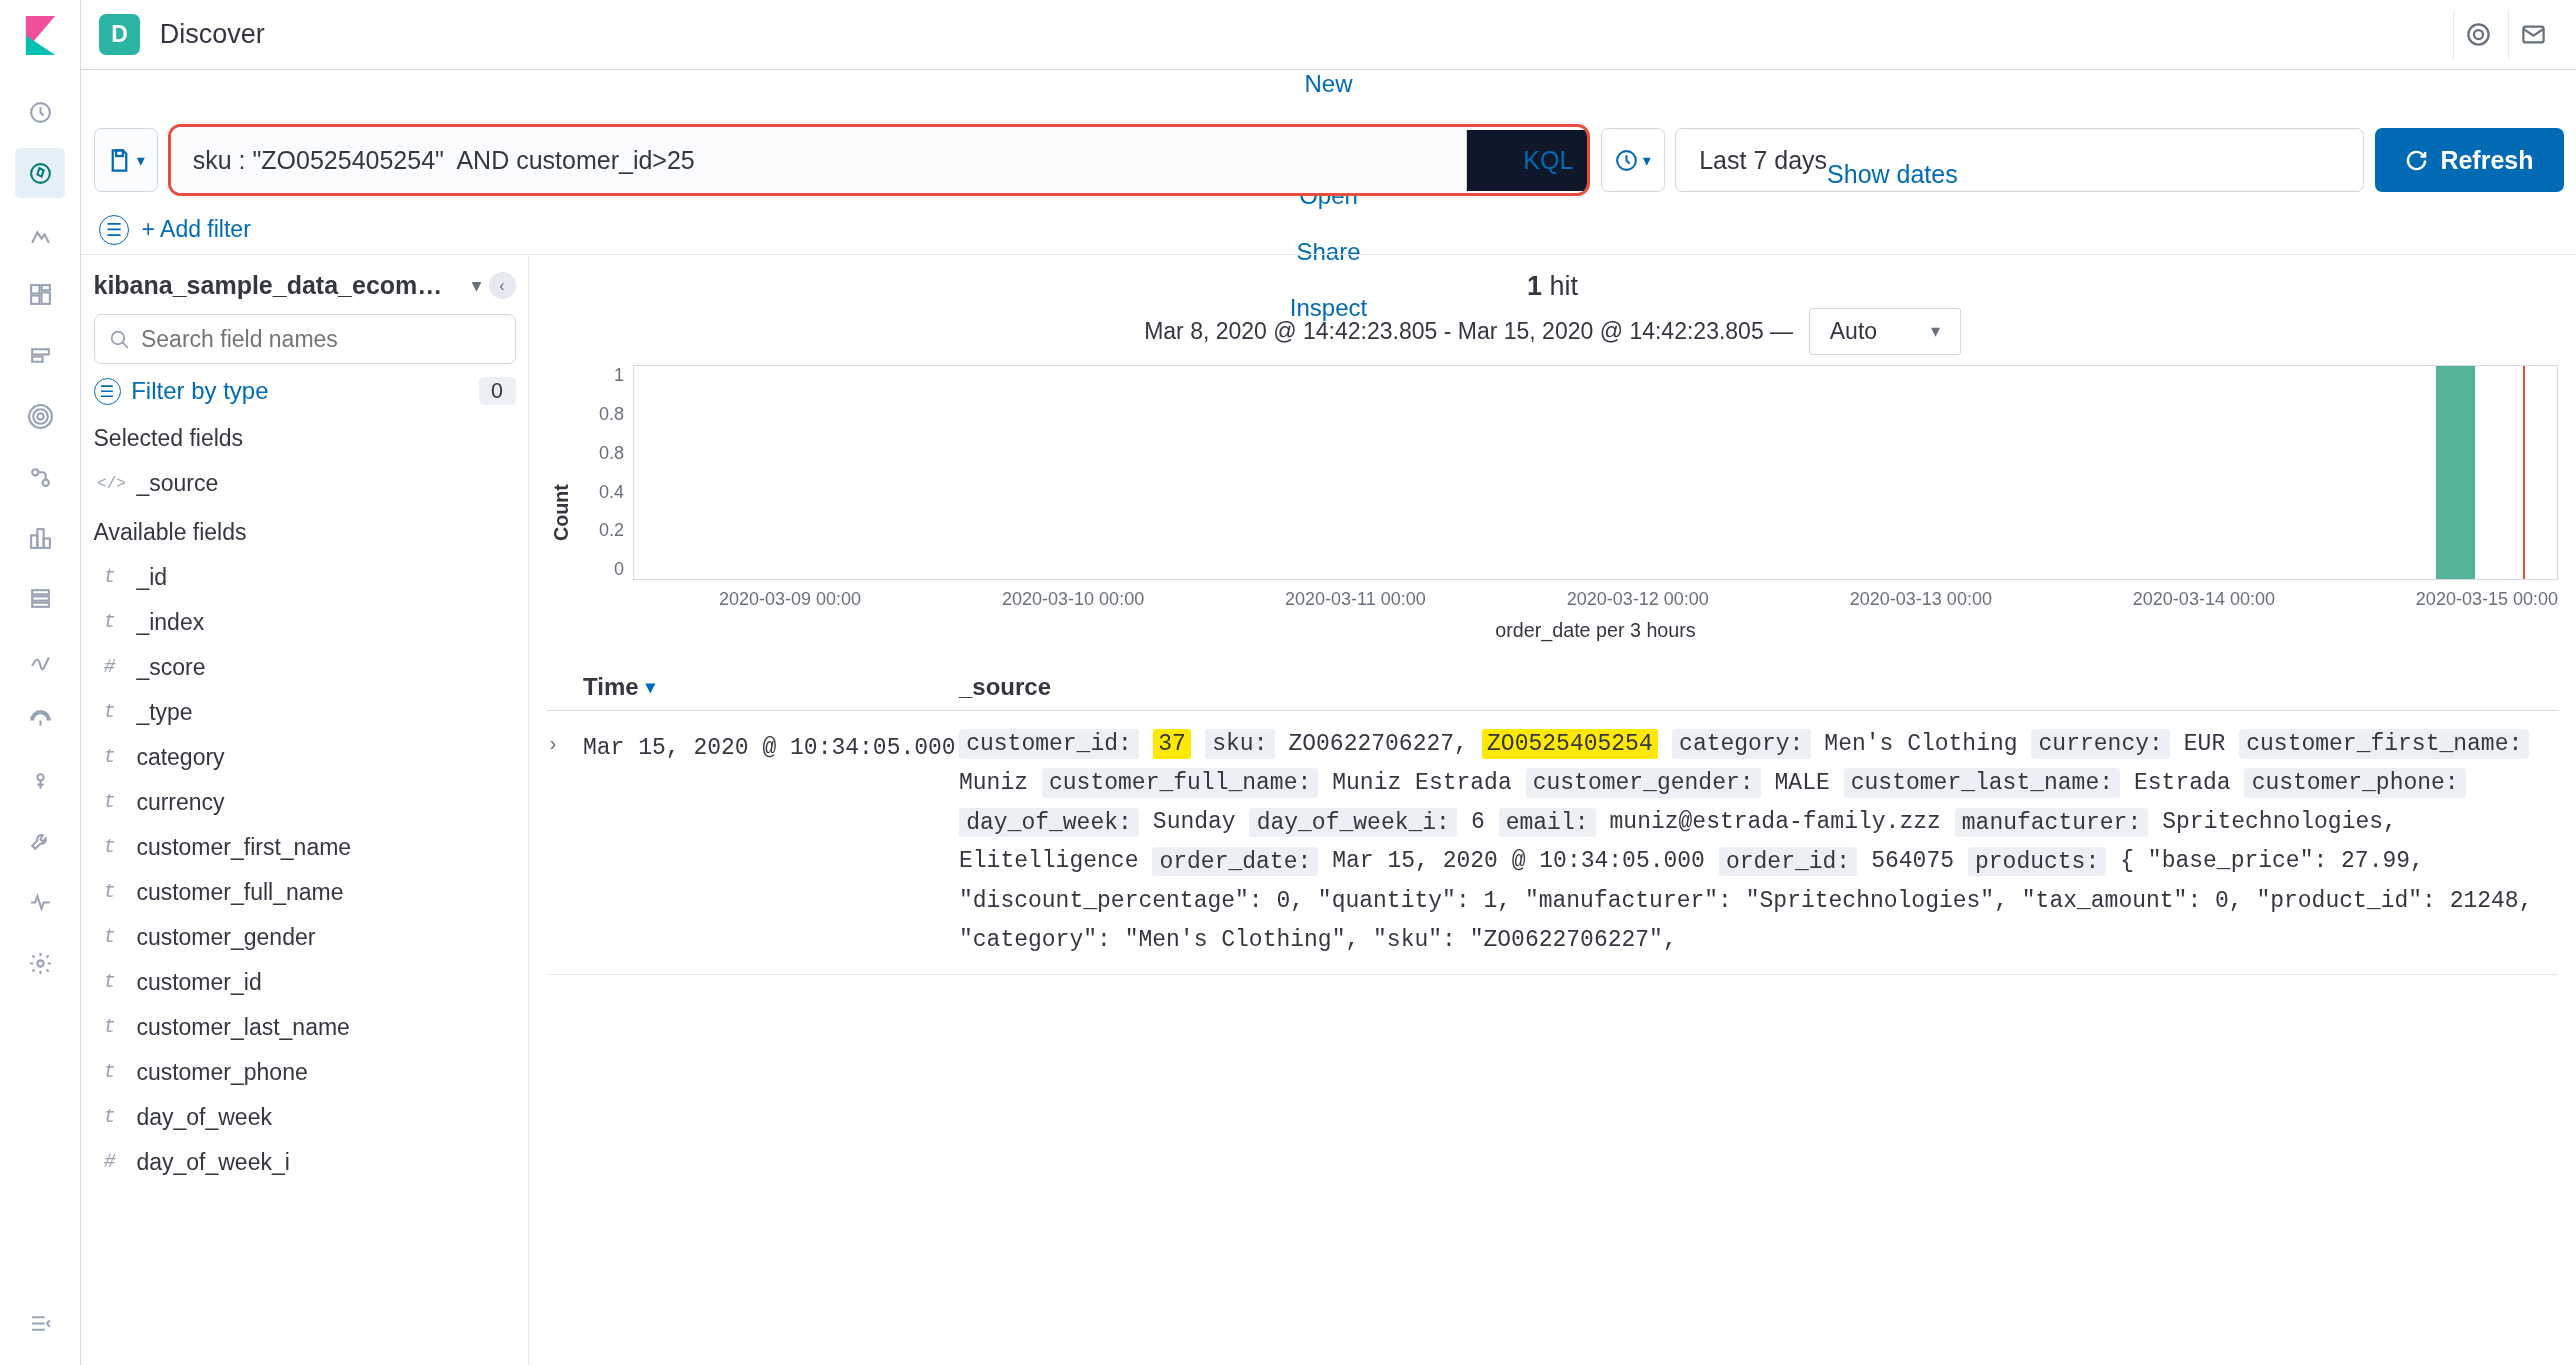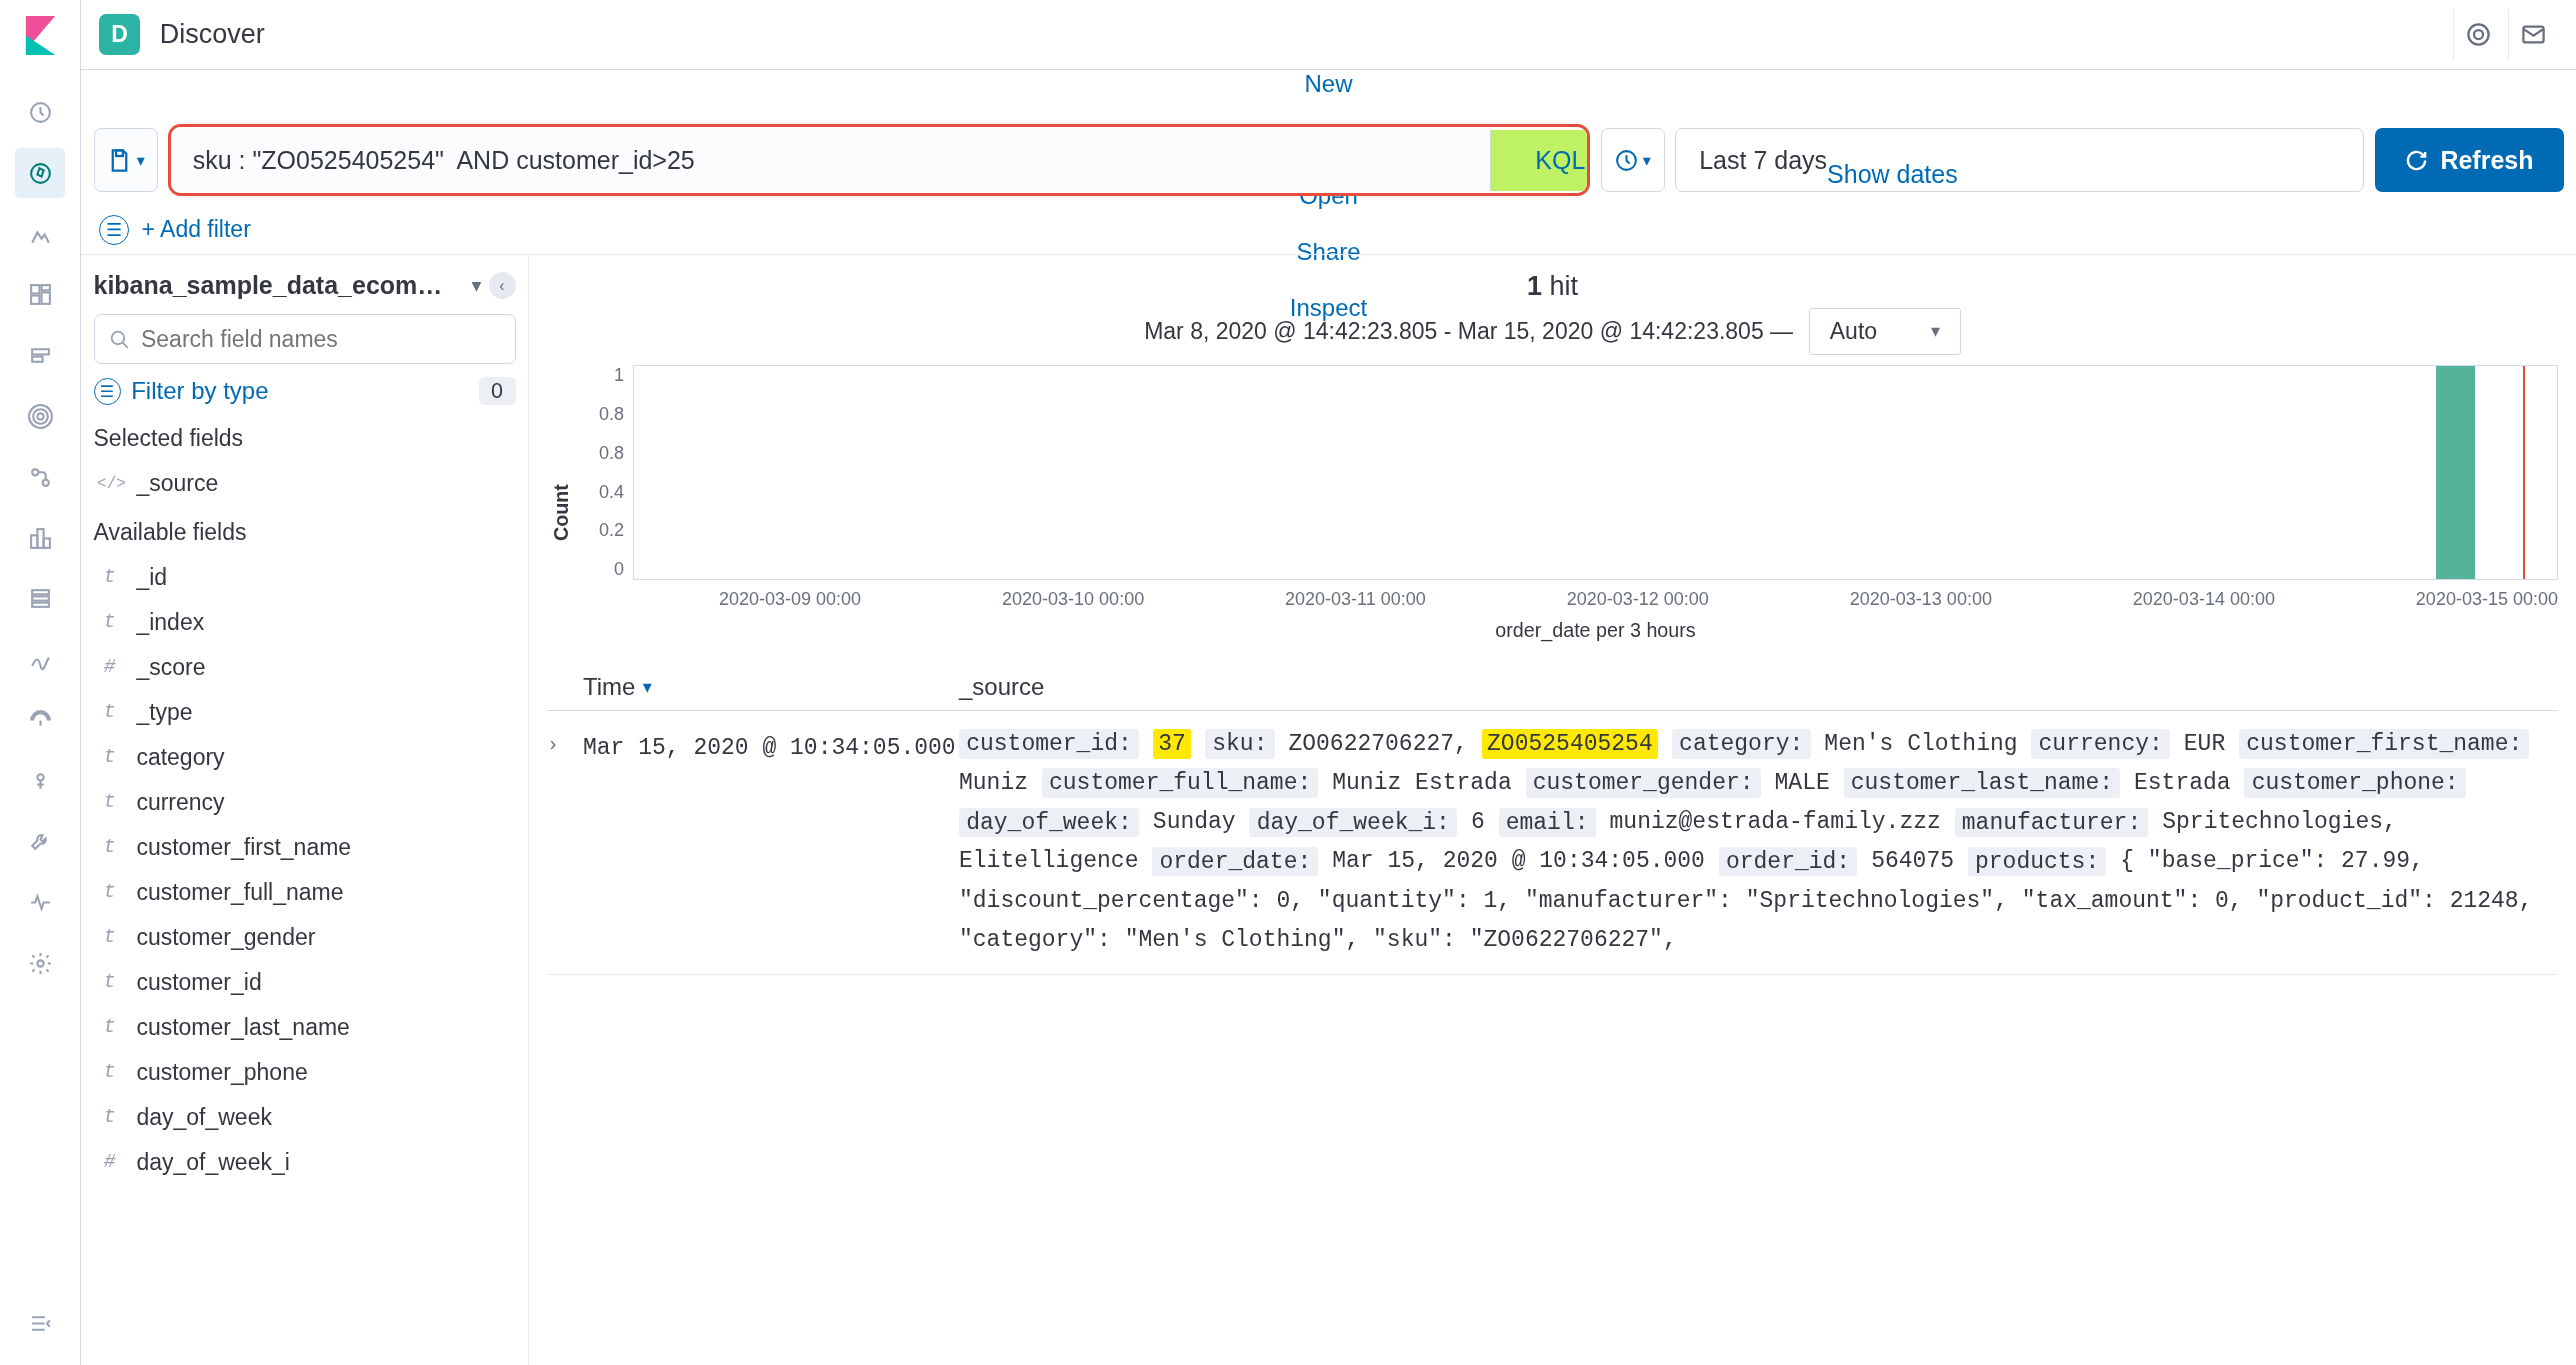--- a/index.html
+++ b/index.html
@@ -22,21 +22,21 @@
 .topbar-right { margin-left: auto; display: flex; gap: 5.4px; }
 .topbar-icon { width: 50px; height: 50px; display: flex; align-items: center; justify-content: center; color: #69707d; border-left: 0.9px solid #e6e9ef; cursor: pointer; }
 
 .menu-row { height: 54px; display: flex; align-items: center; padding: 0 12.5px; gap: 28px; color: #006bb4; font-size: 24px; flex-direction: column; }
 .menu-row span { cursor: pointer; }
 
 .query-row { display: flex; align-items: center; padding: 0 12.5px 9px 12.5px; gap: 10.7px; }
 .saved-btn { width: 64px; height: 64px; border: 0.9px solid #cfd6e0; background: #fbfcfd; border-radius: 7.2px; display: flex; align-items: center; justify-content: center; color: #006bb4; cursor: pointer; }
 .query-wrap { flex: 1; height: 72px; border: 3.6px solid #e74c3c; border-radius: 12.5px; display: flex; align-items: center; overflow: hidden; }
 .query-input { flex: 1; height: 100%; border: none; outline: none; font-size: 25px; padding: 0 21.5px; color: #343741; background: #fbfcfd; }
-.kql-btn { width: 97px; height: 61px; display: flex; align-items: center; justify-content: center; color: #006bb4; font-size: 25px; border-left: 0.9px solid #cfd6e0; cursor: pointer; background:#bef264;padding-left:43px; }
+.kql-btn { width: 121px; height: 61px; display: flex; align-items: center; justify-content: center; color: #006bb4; font-size: 25px; border-left: 0.9px solid #cfd6e0; cursor: pointer; background:#0f172a;padding-left:43px; }
 .time-btn { width: 64px; height: 64px; border: 0.9px solid #cfd6e0; border-radius: 7.2px; display: flex; align-items: center; justify-content: center; color: #006bb4; cursor: pointer; }
 .date-range { width: 689px; height: 64px; border: 0.9px solid #cfd6e0; border-radius: 7.2px; display: flex; align-items: center; padding: 4px 23px; font-size: 25px; color: #343741; justify-content: flex-start; }
 .show-dates { color: #006bb4; cursor: pointer; margin-top: 28px; }
 .refresh-btn { height: 64px; background: #006bb4; color: #fff; border: none; border-radius: 7.2px; padding: 0 30px; font-size: 25px; font-weight: 600; display: flex; align-items: center; gap: 12.5px; cursor: pointer; }
 
 .filter-row { height: 50px; display: flex; align-items: center; padding: 0 18px; gap: 12.5px; color: #006bb4; font-size: 23px; border-bottom: 0.9px solid #e6e9ef; }
 .filter-toggle { width: 30px; height: 30px; border: 1.8px solid #006bb4; border-radius: 50%; display: flex; align-items: center; justify-content: center; font-size: 18px; color: #006bb4; cursor: pointer; }
 
 .body { flex: 1; display: flex; overflow: hidden; }
 .sidebar { width: 448px; border-right: 0.9px solid #e6e9ef; padding: 16px 12.5px; overflow-y: auto; }
@@ -64,21 +64,21 @@
 .y-label { writing-mode: vertical-rl; transform: rotate(180deg); font-size: 19.7px; color: #343741; display:flex; align-items:center; justify-content:center; width: 29px; font-weight:600;}
 .chart-grid { flex: 1; }
 .chart-ticks { display: flex; flex-direction: column; justify-content: space-between; height: 215px; font-size: 18px; color: #69707d; text-align: right; padding-right: 9px; width: 57px; }
 .chart-top { display: flex; }
 .plot-area { flex: 1; border: 0.9px solid #d3dae6; height: 215px; position: relative; background: #fff; }
 .bar { position: absolute; background: #54b399; width: 39px; right: 82px; bottom: 0; height: 100%; }
 .marker { position: absolute; right: 32px; top: 0; bottom: 0; width: 1.8px; background: #e74c3c; }
 .x-ticks { display: flex; justify-content: space-between; font-size: 18px; color: #69707d; padding: 9px 0 0 86px; }
 .x-label { text-align: center; font-size: 19.7px; font-weight: 400; color: #343741; padding: 9px 0 18px 0; }
 
-.tbl-head { display: flex; border-bottom: 1.8px solid #d3dae6; padding: 9px 0; font-weight: 400; font-size: 24px; align-items: flex-end; }
+.tbl-head { display: flex; border-bottom: 1.8px solid #d3dae6; padding: 9px 0; font-weight: 700; font-size: 24px; align-items: flex-end; }
 .col-exp { width: 36px; }
 .col-time { width: 376px; display: flex; align-items: center; gap: 7.2px; }
 .sort-ico { color: #006bb4; font-size: 18px; }
 .col-src { flex: 1; }
 .tbl-row { display: flex; padding: 14.3px 0; font-size: 23px; font-family: 'SFMono-Regular', Consolas, 'Liberation Mono', Menlo, monospace; line-height: 1.7; border-bottom: 0.9px solid #e6e9ef; }
 .expand-btn { width: 36px; color: #69707d; cursor: pointer; font-size: 19.7px; padding-top: 3.6px; }
 .time-val { width: 376px; padding-top: 3.6px; }
 .src-val { flex: 1; word-break: break-word; }
 .kv-key { background: #eceff4; padding: 1.8px 7.2px; border-radius: 3.6px; }
 .kv-val { }

